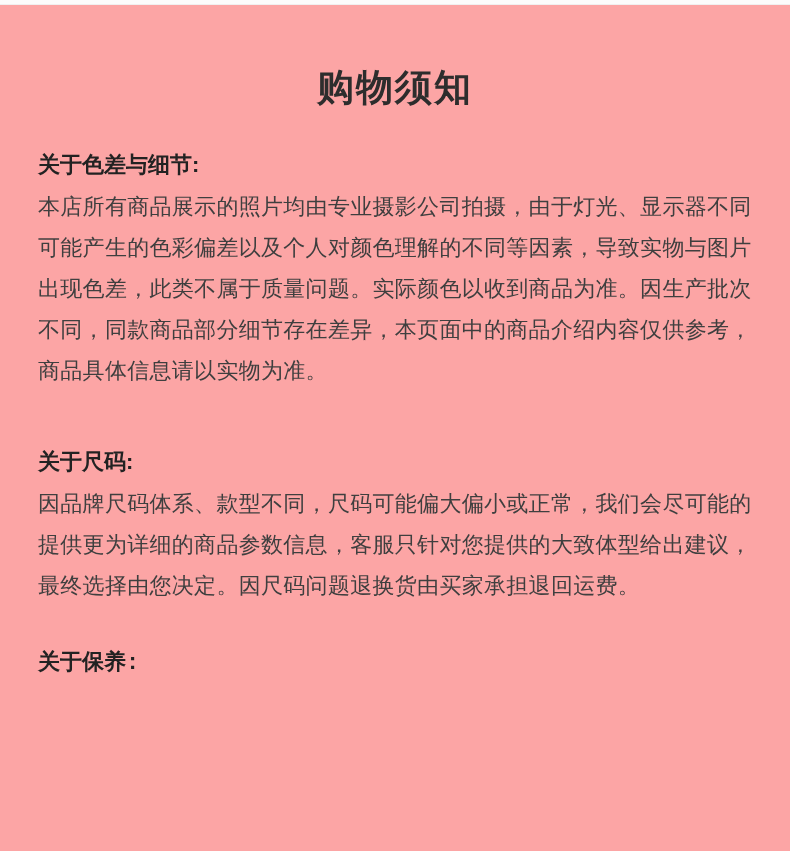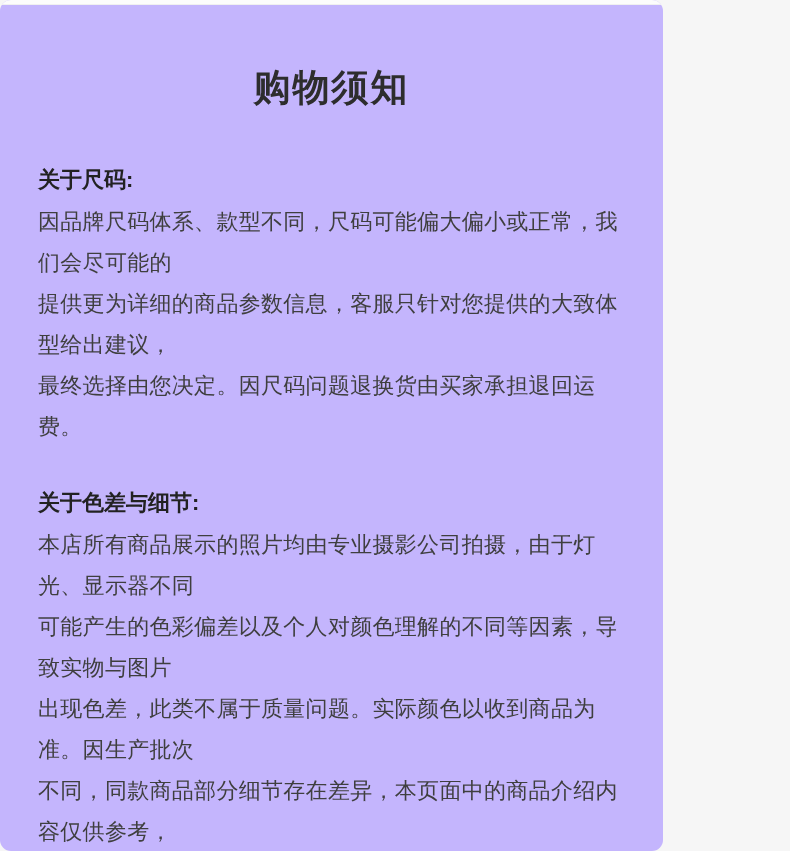--- a/index.html
+++ b/index.html
@@ -3,25 +3,24 @@
 <meta charset="utf-8">
 <style>
   * { margin: 0; padding: 0; box-sizing: border-box; }
   html, body { width: 790px; }
   body {
     font-family: "Liberation Sans", sans-serif;
     background: #f6f6f6;
   }
   .page {
     position: relative;
-    width: 663px;
+    width: 790px;
     height: 851px;
-    background: #c4b5fd;
+    background: #fca5a5;
     overflow: hidden;
-    border-radius: 11px;
   }
   .top-strip {
     height: 5px;
     background: #fcfcfc;
     border-bottom: 1px solid #f0f0f0;
   }
   .title {
     margin-top: 62px;
     text-align: center;
     font-size: 37px;
@@ -54,34 +53,34 @@
 </head>
 <body>
 
 <div class="page">
   <div class="top-strip"></div>
 
   <h1 class="title">购物须知</h1>
 
   <div class="content">
 
-    <section class="section s1">
-      <h2 class="heading">关于尺码:</h2>
-      <p class="body-text">因品牌尺码体系、款型不同，尺码可能偏大偏小或正常，我们会尽可能的
-提供更为详细的商品参数信息，客服只针对您提供的大致体型给出建议，
-最终选择由您决定。因尺码问题退换货由买家承担退回运费。</p>
-    </section>
-
     <section class="section s2">
       <h2 class="heading">关于色差与细节:</h2>
       <p class="body-text">本店所有商品展示的照片均由专业摄影公司拍摄，由于灯光、显示器不同
 可能产生的色彩偏差以及个人对颜色理解的不同等因素，导致实物与图片
 出现色差，此类不属于质量问题。实际颜色以收到商品为准。因生产批次
 不同，同款商品部分细节存在差异，本页面中的商品介绍内容仅供参考，
 商品具体信息请以实物为准。</p>
+    </section>
+
+    <section class="section s1">
+      <h2 class="heading">关于尺码:</h2>
+      <p class="body-text">因品牌尺码体系、款型不同，尺码可能偏大偏小或正常，我们会尽可能的
+提供更为详细的商品参数信息，客服只针对您提供的大致体型给出建议，
+最终选择由您决定。因尺码问题退换货由买家承担退回运费。</p>
     </section>
 
     <section class="section s3">
       <h2 class="heading">关于保养:</h2>
     </section>
 
   </div>
 </div>
 
 </body></html>

